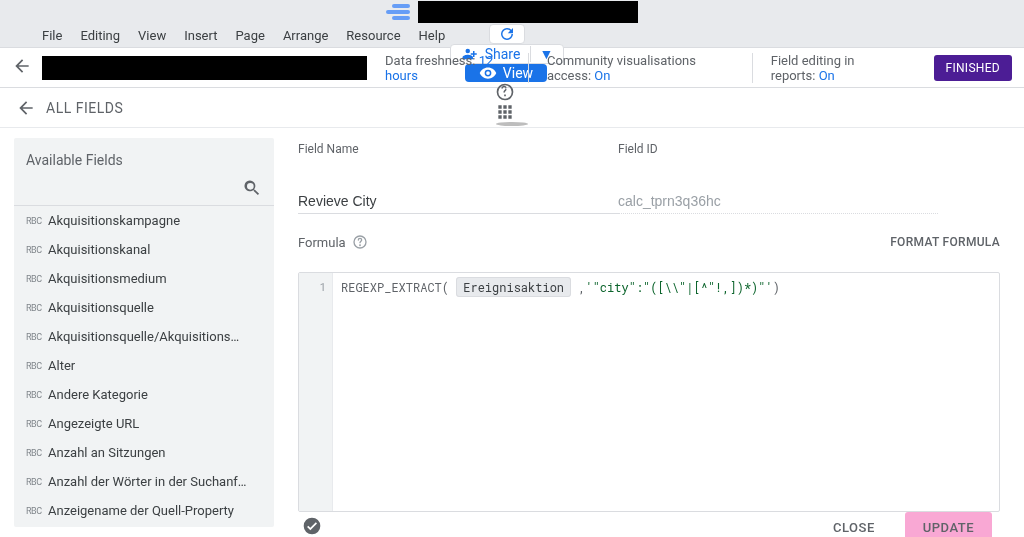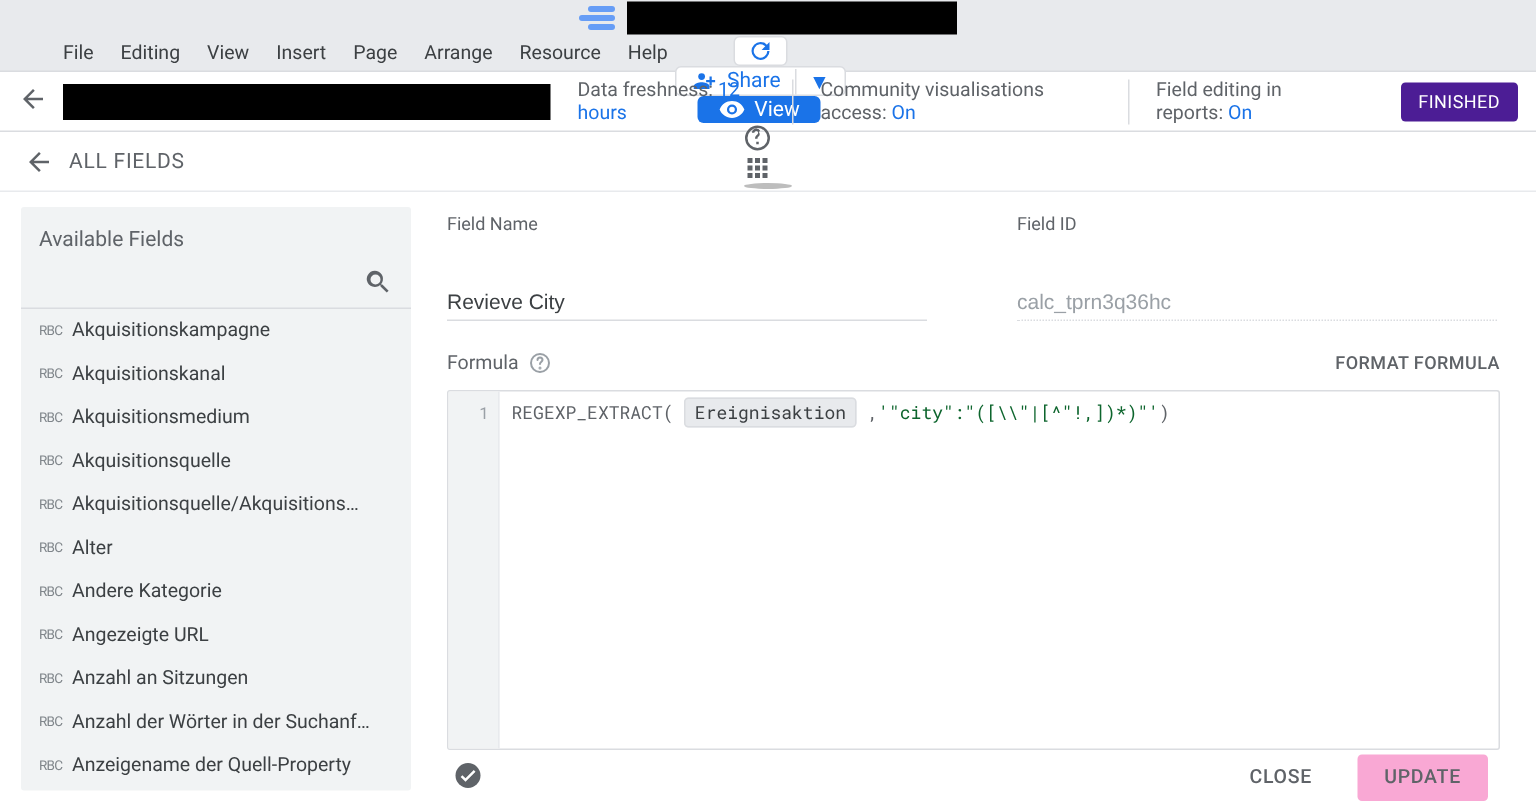--- a/index.html
+++ b/index.html
@@ -49,27 +49,27 @@
 .sidebar { width: 260px; background: #f1f3f4; margin: 10px 0 10px 14px; display:flex; flex-direction:column; border-radius:2px;}
 .sidebar-header { padding: 14px 12px 8px; display:flex; align-items:center; justify-content:space-between; color:#5f6368; font-size:14px;}
 .search-row { padding: 0 12px 6px; border-bottom: 1px solid #dadce0; display:flex; justify-content:flex-end; align-items:center; height:30px;}
 .search-row svg{width:20px;height:20px;fill:#5f6368;cursor:pointer;}
 .field-list { overflow:hidden; flex:1;}
 .field-row { display:flex; align-items:center; padding: 7px 12px; font-size:13px; color:#3c4043; cursor:pointer;}
 .field-row .type-tag { font-size:9px; color:#80868b; width:22px; text-transform:uppercase; letter-spacing:-0.5px;}
 .field-row .label-text{white-space:nowrap; overflow:hidden; text-overflow:ellipsis;}
 
 .content { flex:1; padding: 14px 24px 0 24px; display:flex; flex-direction:column;}
-.field-inputs { display:flex; gap: 60px; margin-bottom: 20px;}
+.field-inputs { display:flex; margin-bottom: 20px;}
 .field-inputs .col { flex:1; max-width: 320px;}
 .field-inputs label { font-size:12px; color:#5f6368; display:block; margin-bottom:6px;}
 .field-inputs .inp { border:none; border-bottom:1px solid #dadce0; padding: 4px 0; font-size:14px; width:100%; color:#3c4043;margin-top:27px;}
 .field-inputs .inp.ro { color:#9aa0a6; border-bottom:1px dotted #dadce0;}
 
-.formula-header { display:flex; align-items:center; justify-content:space-between; font-size:13px; color:#5f6368; margin-bottom:10px;}
+.formula-header { display:flex; align-items:center; justify-content:space-between; font-size:13px; color:#5f6368; margin-bottom:22px;}
 .formula-header .fh-left{display:flex;align-items:center;gap:6px;}
 .formula-header svg{width:16px;height:16px;fill:none;stroke:#9aa0a6;stroke-width:2;}
 .format-link{color:#5f6368;font-weight:500;letter-spacing:0.3px;font-size:12px;cursor:pointer;}
 
 .editor { flex:1; border:1px solid #dadce0; border-radius:2px; display:flex; font-family: 'Roboto Mono', monospace; font-size:12px; background:#fff; min-height:240px;}
 .gutter { width:34px; background:#f1f3f4; border-right:1px solid #e8eaed; padding-top:6px; text-align:right; color:#9aa0a6; font-size:11px;}
 .gutter div{padding-right:6px;}
 .code-area { padding:6px 8px; color:#5f6368; white-space:pre;}
 .code-area .fn{color:#5f6368;}
 .code-area .chip{background:#e8eaed;border:1px solid #dadce0;border-radius:3px;padding:1px 6px;color:#3c4043;}

